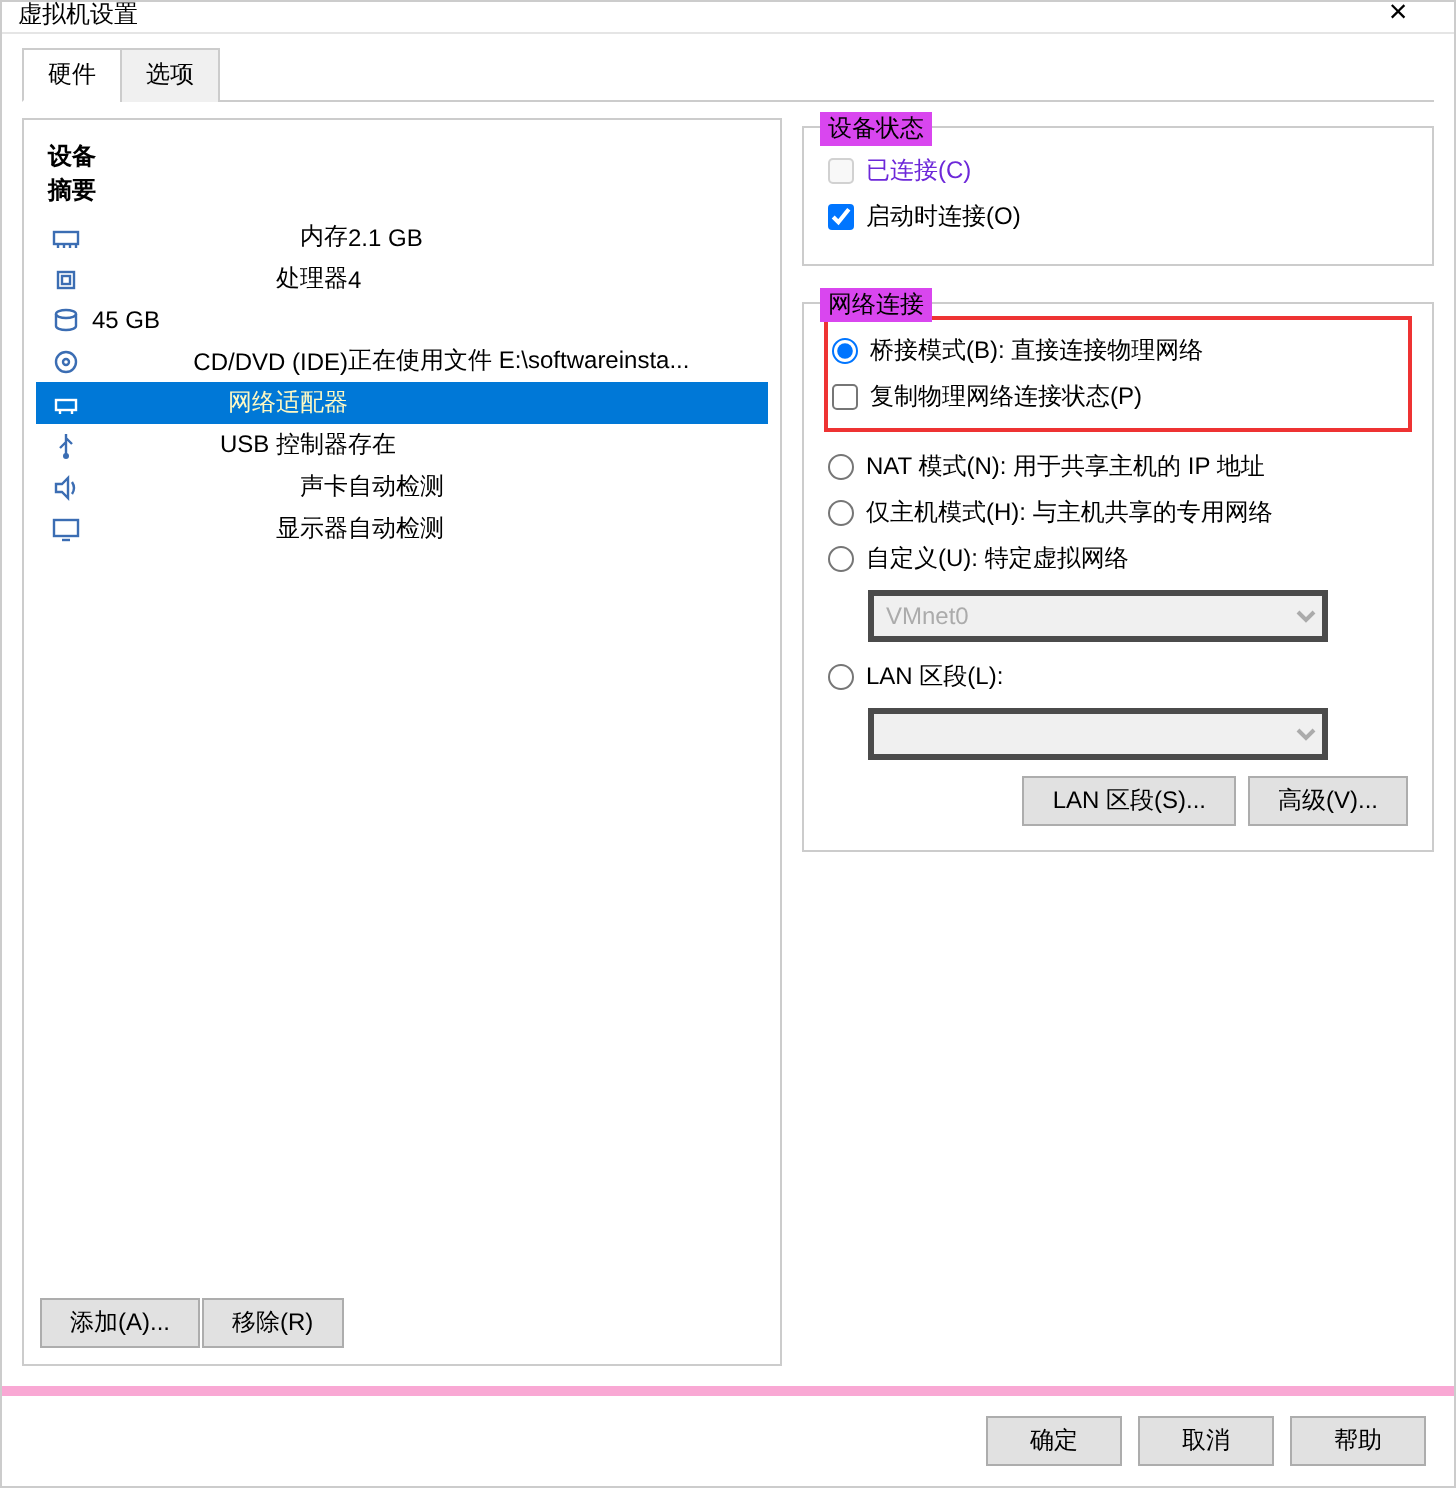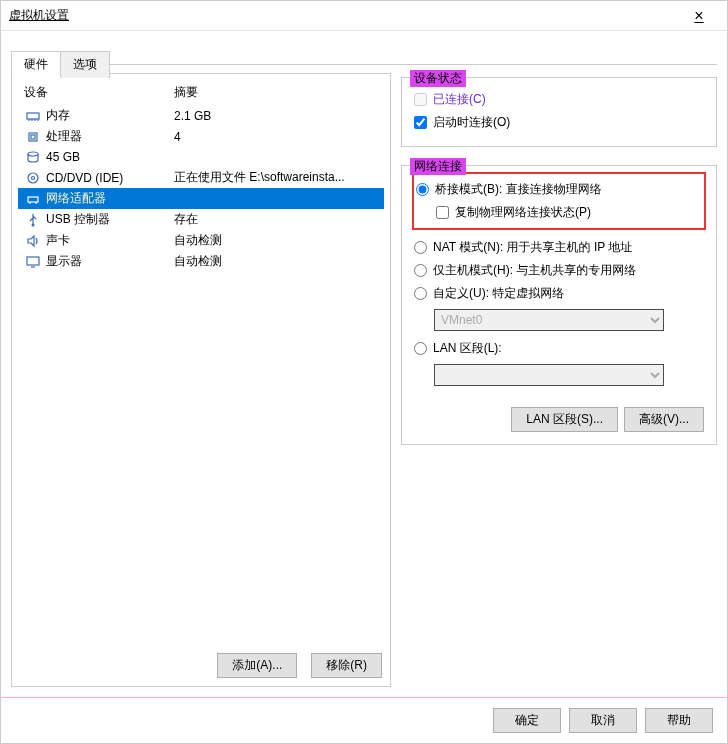--- a/index.html
+++ b/index.html
@@ -1,50 +1,50 @@
 <!DOCTYPE html>
 <html><head>
 <meta charset="utf-8">
 <style>
 * { box-sizing: border-box; margin: 0; padding: 0; }
 body { font-family: "Microsoft YaHei", "Segoe UI", Tahoma, sans-serif; font-size: 12px; background: #fff; color: #000; }
 .window { width: 728px; height: 744px; border: 1px solid #ccc; display: flex; flex-direction: column; }
-.titlebar { height: 30px; display: flex; align-items: center; padding: 0 8px; border-bottom: 1px solid #e5e5e5; text-decoration: underline; }
+.titlebar { height: 16px; display: flex; align-items: flex-end; padding: 0 8px; border-bottom: 1px solid #e5e5e5; }
 .titlebar .title { flex: 1; }
 .titlebar .close { width: 40px; text-align: center; font-size: 16px; cursor: pointer; }
 .client { flex: 1; display: flex; flex-direction: column; padding: 6px 10px 10px 10px; }
 .tabs { display: flex; border-bottom: 1px solid #ccc; }
-.tab { padding: 4px 12px; border: 1px solid #ccc; border-bottom: none; background: #fff; margin-right: -1px; position: relative; top: 14px; cursor: pointer; }
+.tab { padding: 4px 12px; border: 1px solid #ccc; border-bottom: none; background: #fff; margin-right: -1px; position: relative; top: 1px; cursor: pointer; }
 .tab.active { background: #fff; border-bottom: 1px solid #fff; }
 .tab.inactive { background: #f0f0f0; }
 .content { flex: 1; display: flex; gap: 10px; padding-top: 8px; }
 .left-panel { width: 380px; border: 1px solid #ccc; display: flex; flex-direction: column; padding: 6px; }
-.dev-header { display: flex; padding: 4px 6px; font-weight: normal; }
+.dev-header { display: flex; padding: 4px 6px; font-weight: bold; flex-direction: column; }
 .dev-header .h-name { width: 150px; }
 .dev-list { flex: 1; overflow: auto; }
 .dev-row { display: flex; align-items: center; padding: 2px 6px; cursor: pointer; }
 .dev-row.selected { background: #0078d7; color: #fef9c3; }
 .dev-row.selected .ico svg { stroke: #fff; fill: #fff; }
 .dev-row .ico { width: 18px; height: 16px; display: flex; align-items: center; justify-content: center; margin-right: 4px; }
-.dev-row .name { width: 128px; white-space: nowrap; overflow: hidden; }
+.dev-row .name { width: 128px; white-space: nowrap; overflow: hidden; text-align: right; }
 .dev-row .summary { flex: 1; white-space: nowrap; overflow: hidden; text-overflow: ellipsis; }
-.left-buttons { display: flex; justify-content: flex-end; gap: 14px; padding: 8px 2px 2px 2px; }
+.left-buttons { display: flex; justify-content: flex-start; gap: 1px; padding: 8px 2px 2px 2px; }
 .btn { padding: 3px 14px; border: 1px solid #adadad; background: #e1e1e1; cursor: pointer; font-family: inherit; font-size: 12px; }
 .right-panel { flex: 1; display: flex; flex-direction: column; }
 .group { border: 1px solid #ccc; margin: 4px 0 14px 0; padding: 10px 12px 12px 12px; position: relative; }
 .group-title { position: absolute; top: -8px; left: 8px; background: #d946ef; padding: 0 4px; text-align: center; }
 .redbox { border: 2px solid #e33; padding: 4px 2px; margin: -4px -2px 6px -2px; }
 .opt { display: flex; align-items: center; padding: 3px 0; }
 .opt input[type=radio], .opt input[type=checkbox] { margin-right: 6px; }
-.sub { margin-left: 20px; }
+.sub { }
 .combo { width: 230px; margin: 4px 0 6px 20px; }
-.combo select { width: 100%; padding: 2px; border: 1px solid #000000; background: #eee; font-family: inherit; font-size: 12px; }
+.combo select { width: 100%; padding: 2px; border: 3px solid #000000; background: #eee; font-family: inherit; font-size: 12px; }
 .combo.disabled select { color: #888; background: #eaeaea; }
-.right-btns { display: flex; justify-content: flex-end; gap: 6px; margin-top: 21px; }
-.footer { border-top: 1px solid #f9a8d4; padding: 10px 14px; display: flex; justify-content: flex-end; gap: 8px; align-items: center; }
+.right-btns { display: flex; justify-content: flex-end; gap: 6px; margin-top: 8px; }
+.footer { border-top: 5px solid #f9a8d4; padding: 10px 14px; display: flex; justify-content: flex-end; gap: 8px; align-items: center; }
 svg { display: block; }
 </style>
 </head>
 <body>
 
 <div class="window">
   <div class="titlebar">
     <span class="title">虚拟机设置</span>
     <span class="close">×</span>
   </div>

